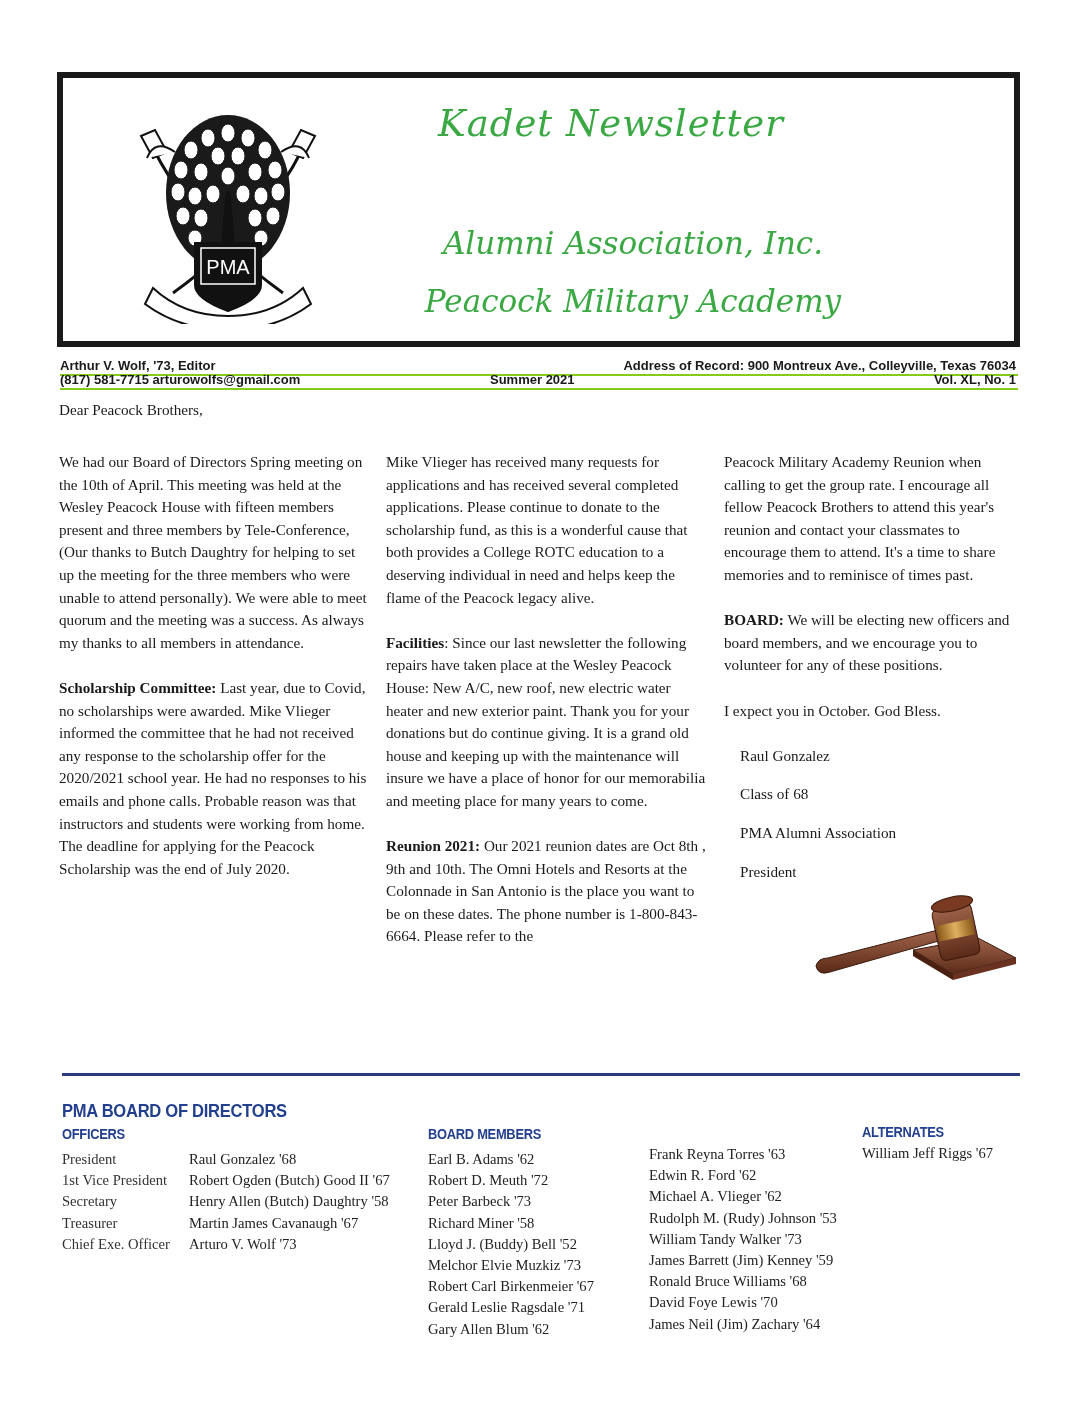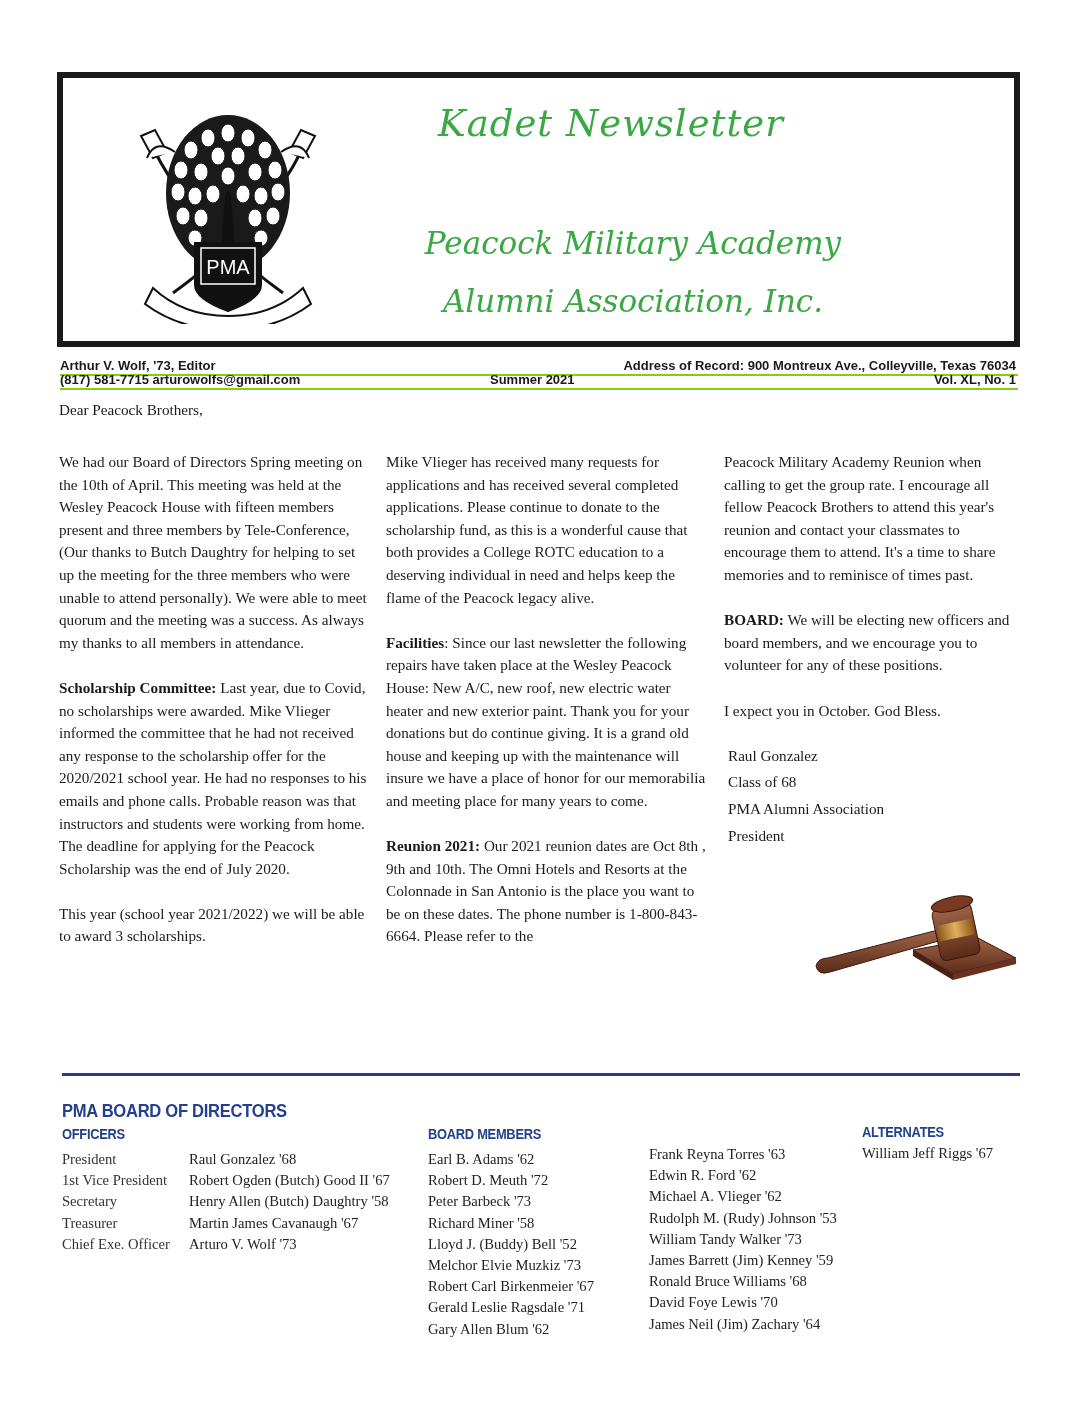--- a/index.html
+++ b/index.html
@@ -39,21 +39,21 @@
     .body-text {
       font-family: "Liberation Serif", serif; font-size: 15.2px; line-height: 22.6px; color: #1a1a1a;
     }
     .salutation { position: absolute; left: 59px; top: 399px; }
     .col { position: absolute; top: 451px; }
     .col1 { left: 59px; width: 310px; }
     .col2 { left: 386px; width: 320px; }
     .col3 { left: 724px; width: 300px; }
     .col p { margin: 0 0 22.6px 0; }
     .col b { font-weight: bold; }
-    .signature p { margin: 4px; }
+    .signature p { margin: 16px; }
 
     .gavel { position: absolute; left: 808px; top: 888px; width: 210px; height: 92px; }
 
     
     .blue-rule { position: absolute; left: 62px; top: 1073px; width: 958px; height: 3px; background: #2b3a7d; }
 
     
     .board-heading {
       position: absolute; font-family: "Liberation Sans", sans-serif; font-weight: bold;
       color: #23408e; letter-spacing: -0.3px; white-space: nowrap; transform-origin: left top;
@@ -118,41 +118,40 @@
     <path d="M92 110 q3 -14 6 0 l4 50 h-14 z" fill="#111"></path>
 
     <path d="M62 155 h66 v42 q0 14 -33 26 q-33 -12 -33 -26 z" fill="#111" stroke="#111" stroke-width="2"></path>
     <rect x="68" y="160" width="54" height="36" fill="#111" stroke="#fff" stroke-width="1.5"></rect>
     <text x="95" y="186" fill="#fff" font-family="Liberation Sans, sans-serif" font-size="20" text-anchor="middle">PMA</text>
 
     <path d="M20 200 q30 28 75 28 q45 0 75 -28 l8 16 q-35 26 -83 26 q-48 0 -83 -26 z" fill="#fff" stroke="#111" stroke-width="2"></path>
   </svg>
   <div class="title-main">Kadet Newsletter</div>
   <div class="title-sub">
+    <div>Alumni Association, Inc.</div>
     <div>Peacock Military Academy</div>
-    <div>Alumni Association, Inc.</div>
   </div>
 </div>
 
 <div class="info-bar r1">
   <span class="left">Arthur V. Wolf, '73, Editor</span>
   <span class="right">Address of Record:  900 Montreux Ave., Colleyville, Texas 76034</span>
 </div>
 <div class="info-bar r2">
   <span class="left">(817) 581-7715   arturowolfs@gmail.com</span>
   <span class="mid">Summer 2021</span>
   <span class="right">Vol. XL, No. 1</span>
 </div>
 
 <div class="body-text salutation">Dear Peacock Brothers,</div>
 
 <div class="body-text col col1">
   <p>We had our Board of Directors Spring meeting on the 10th of April. This meeting was held at the Wesley Peacock House with fifteen members present and three members by Tele-Conference, (Our thanks to Butch Daughtry for helping to set up the meeting for the three members who were unable to attend personally). We were able to meet quorum and the meeting was a success. As always my thanks to all members in attendance.</p>
   <p><b>Scholarship Committee:</b><span> Last year, due to Covid, no scholarships were awarded. Mike Vlieger informed the committee that he had not received any response to the scholarship offer for the 2020/2021 school year. He had no responses to his emails and phone calls. Probable reason was that instructors and students were working from home. The deadline for applying for the Peacock Scholarship was the end of July 2020.</span></p>
-  <p>This year (school year 2021/2022) we will be able to award 3 scholarships.</p>
 </div>
 
 <div class="body-text col col2">
   <p>Mike Vlieger has received many requests for applications and has  received several completed applications. Please continue to donate to the scholarship fund, as this is a wonderful cause that both provides a College ROTC education to a deserving individual in need and helps keep the flame of the Peacock legacy alive.</p>
   <p><b>Facilities</b><span>: Since our last newsletter the following repairs have taken place at the    Wesley Peacock House: New A/C, new roof, new electric water heater and new exterior paint. Thank you for your donations but do continue giving. It is a grand old house and keeping up with the maintenance will insure we have a place of honor for our memorabilia and meeting place for many years to come.</span></p>
   <p><b>Reunion 2021:</b><span> Our 2021 reunion dates are Oct 8th , 9th and 10th. The Omni Hotels and Resorts at the Colonnade in San Antonio is the place you want to be on these dates. The phone number is 1-800-843-6664. Please refer to the</span></p>
 </div>
 
 <div class="body-text col col3">
   <p>Peacock Military Academy Reunion when calling to get the group rate. I encourage all fellow Peacock Brothers to  attend this year's reunion and contact your classmates to encourage them to attend. It's a time to share  memories and to reminisce of  times past.</p>

